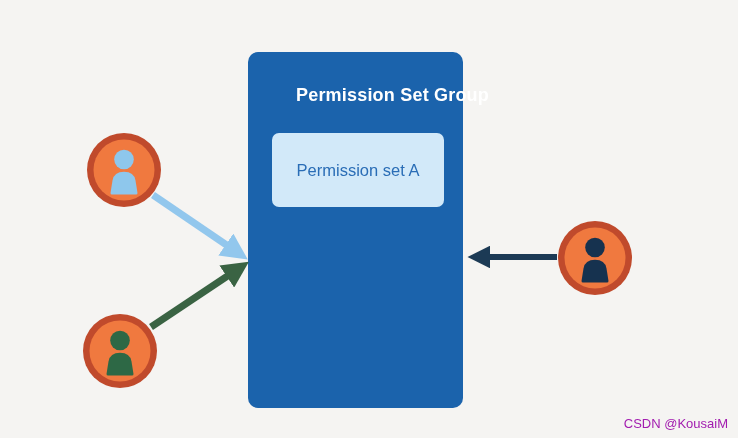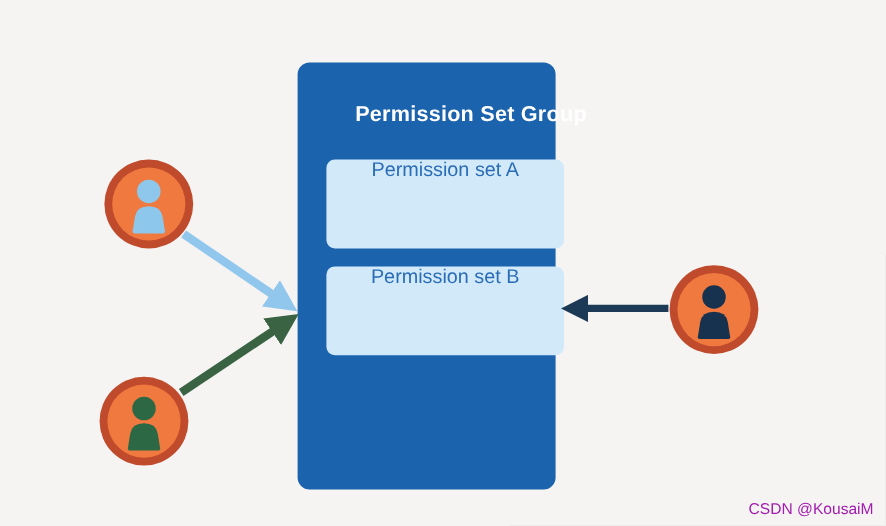--- a/index.html
+++ b/index.html
@@ -28,24 +28,25 @@
     text-align: center;
     color: #ffffff;
     font-size: 18px;
     font-weight: 600;
     letter-spacing: 0.2px;
     padding-left: 37px;
   }
   .ps-item {
     position: absolute;
     left: 24px;
-    width: 198px; height: 74px;
+    width: 172px; height: 74px;
     background: #d2e9f9;
     border-radius: 7px;
     display: flex;
+    align-items: center;
     justify-content: center;
   }
   .item-a { top: 81px; }
   .item-b { top: 170px; }
   .item-c { top: 260px; }
   .ps-item span {
     color: #2a6db6;
     font-size: 16.5px;
     font-weight: 500;
   }
@@ -80,23 +81,20 @@
 </style>
 </head>
 <body>
 
 <div class="canvas">
 
   <div class="group-box">
     <div class="group-title">Permission Set Group</div>
     <div class="ps-item item-a">
       <span>Permission set A</span>
-    </div>
-    <div class="ps-item item-b">
-      <span>Permission set B</span>
     </div>
   </div>
 
   <svg class="arrows" viewBox="0 0 738 438">
     <defs>
       <marker id="head-blue" viewBox="0 0 10 10" refX="1" refY="5" markerWidth="3.8" markerHeight="3.8" orient="auto" markerUnits="strokeWidth">
         <path d="M0,0 L10,5 L0,10 Z" fill="#92c7ed"></path>
       </marker>
       <marker id="head-green" viewBox="0 0 10 10" refX="1" refY="5" markerWidth="3.8" markerHeight="3.8" orient="auto" markerUnits="strokeWidth">
         <path d="M0,0 L10,5 L0,10 Z" fill="#3a6343"></path>

